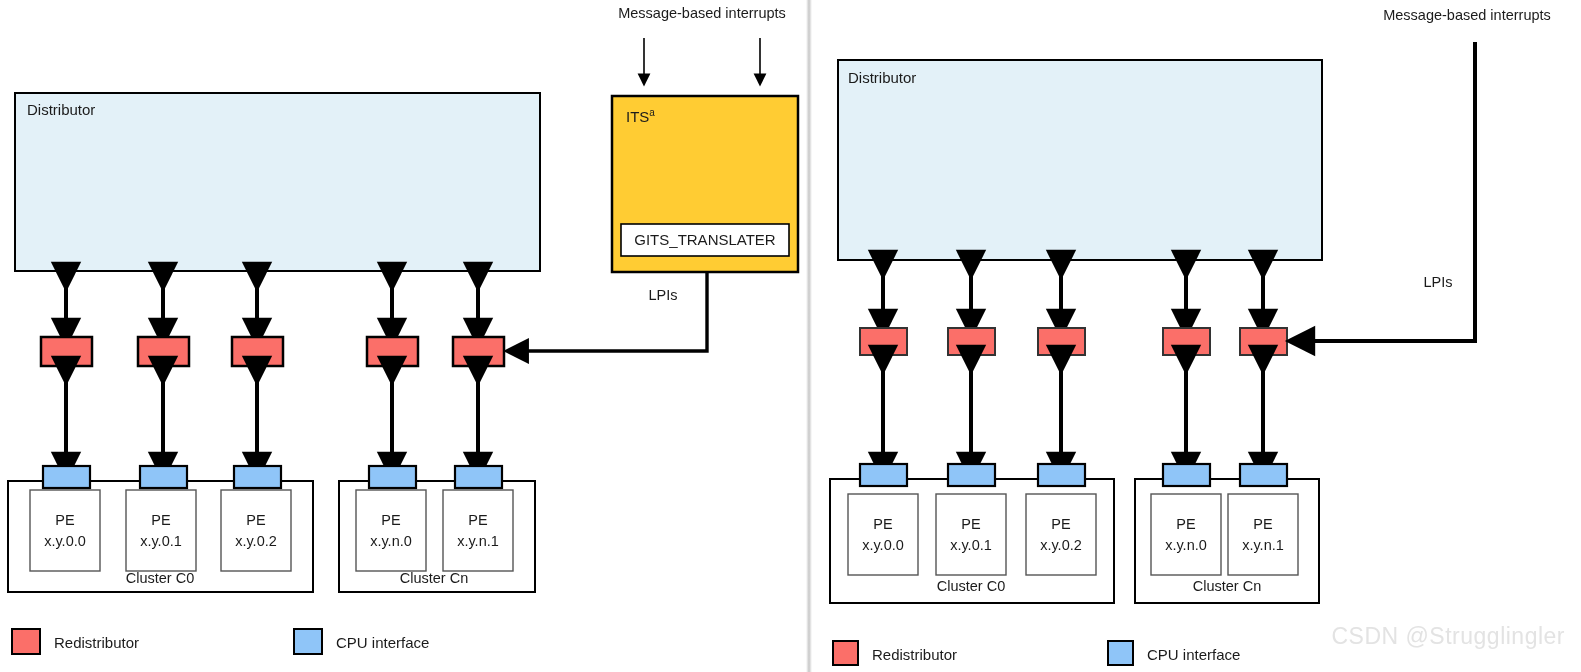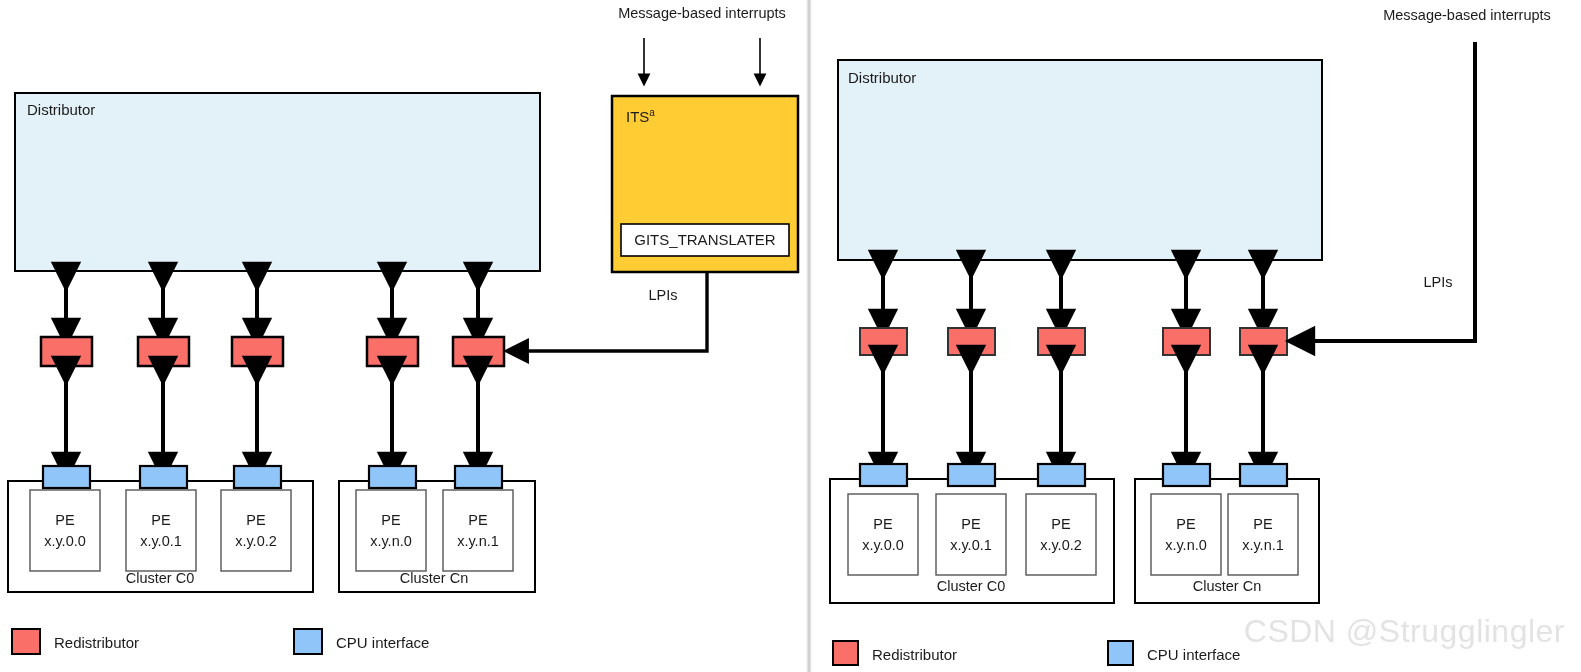--- a/index.html
+++ b/index.html
@@ -32,21 +32,21 @@
     fill: #1b1b1b;
   }
   .t-15 { font-size: 15px; }
   .t-14 { font-size: 14.5px; }
   .t-sup { font-size: 10px; }
   .wm {
     position: absolute;
     right: 16px;
     bottom: 22px;
     font-family: "Liberation Sans", sans-serif;
-    font-size: 32px;
+    font-size: 23px;
     color: #e3e3e3;
     letter-spacing: 0.5px;
     white-space: nowrap;
     user-select: none;
     margin-top: 24px;
   }
   .rightpane-shadow {
     position: absolute;
     left: 806px;
     top: 0;

